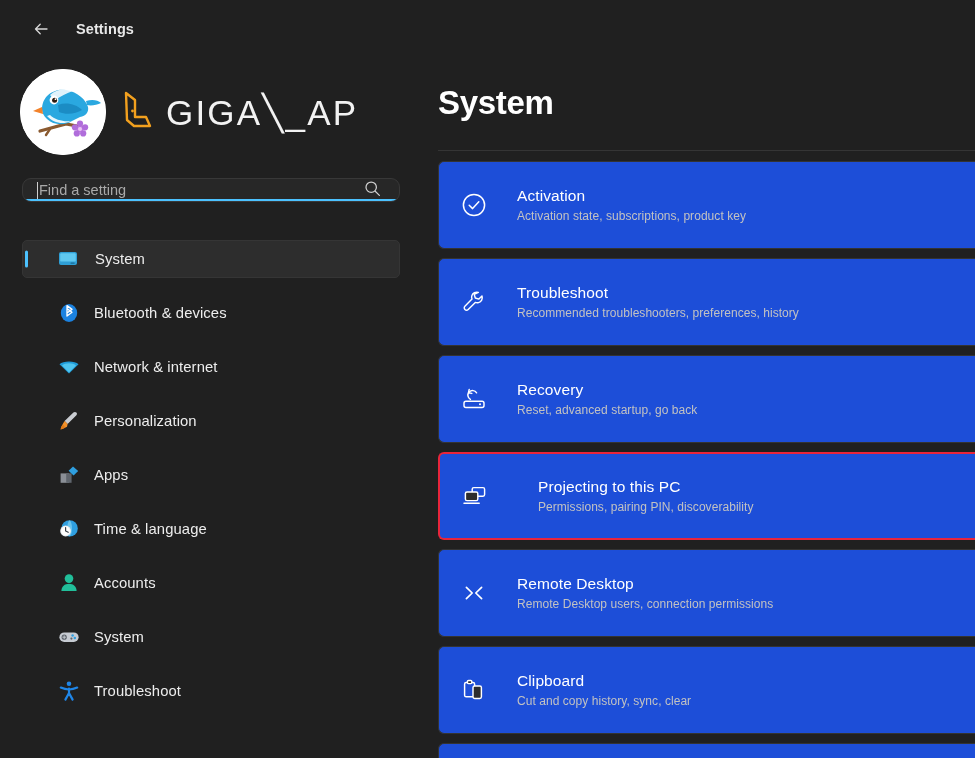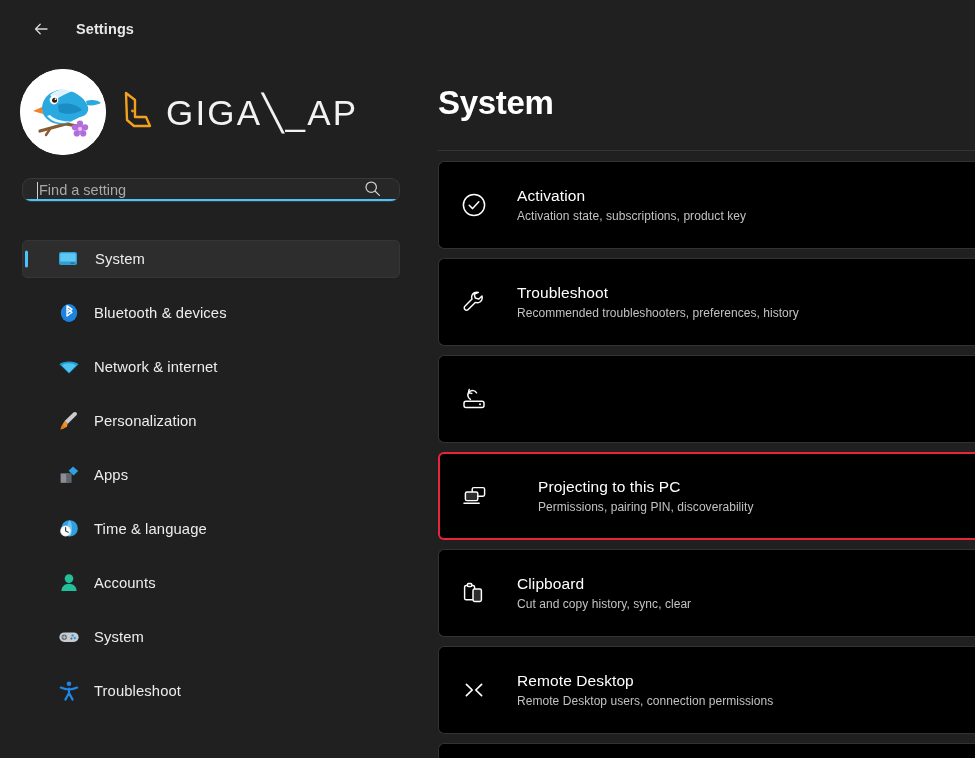--- a/index.html
+++ b/index.html
@@ -205,21 +205,21 @@
     margin-top: 28px;
     margin-right: 0;
     height: 1px;
     background: #353535;
   }
   .cards { margin-top: 10px; }
 
   .card {
     position: relative;
     height: 88px;
-    background: #000000;
+    background: #1d4ed8;
     border: 1px solid #333333;
     border-radius: 6px 0 0 6px;
     border-right: none;
     margin-bottom: 9px;
     display: flex;
     align-items: center;
     padding-left: 20px;
     cursor: pointer;
   }
   .card.highlight {
@@ -469,61 +469,65 @@
 
       <div class="card">
         <div class="card-icon">
           <svg width="30" height="30" viewBox="0 0 30 30" fill="none">
             <rect x="5" y="17.2" width="20" height="6.2" rx="2" stroke="#ffffff" stroke-width="1.45"></rect>
             <circle cx="21" cy="20.3" r="1" fill="#ffffff"></circle>
             <path d="M11.4 15.4 C8.6 13.9 8 10.2 10.2 8 C12.4 5.8 16 6.2 17.6 8.8" stroke="#ffffff" stroke-width="1.45" stroke-linecap="round" fill="none"></path>
             <path d="M10.2 5.4 L9.4 8.8 L12.8 9.4" stroke="#ffffff" stroke-width="1.45" stroke-linecap="round" stroke-linejoin="round" fill="none"></path>
           </svg>
         </div>
+        <div class="card-text">
+          <div class="card-title">Recovery</div>
+          <div class="card-sub">Reset, advanced startup, go back</div>
+        </div>
       </div>
 
       <div class="card highlight">
         <div class="card-icon">
           <svg width="30" height="30" viewBox="0 0 30 30" fill="none">
             <rect x="12.2" y="6.6" width="12.4" height="8.6" rx="1.6" stroke="#ffffff" stroke-width="1.45"></rect>
             <rect x="5.4" y="11" width="12.4" height="8.6" rx="1.6" fill="#2d2d2d" stroke="#ffffff" stroke-width="1.45"></rect>
             <path d="M4 22.2 L19.2 22.2" stroke="#ffffff" stroke-width="1.45" stroke-linecap="round"></path>
           </svg>
         </div>
         <div class="card-text">
           <div class="card-title">Projecting to this PC</div>
           <div class="card-sub">Permissions, pairing PIN, discoverability</div>
         </div>
       </div>
 
       <div class="card">
         <div class="card-icon">
           <svg width="30" height="30" viewBox="0 0 30 30" fill="none">
+            <path d="M7.4 9.4 L13.2 15 L7.4 20.6" stroke="#ffffff" stroke-width="1.7" stroke-linecap="round" stroke-linejoin="round"></path>
+            <path d="M22.6 9.4 L16.8 15 L22.6 20.6" stroke="#ffffff" stroke-width="1.7" stroke-linecap="round" stroke-linejoin="round"></path>
+          </svg>
+        </div>
+        <div class="card-text">
+          <div class="card-title">Remote Desktop</div>
+          <div class="card-sub">Remote Desktop users, connection permissions</div>
+        </div>
+      </div>
+
+      <div class="card">
+        <div class="card-icon">
+          <svg width="30" height="30" viewBox="0 0 30 30" fill="none">
             <rect x="5.6" y="7.4" width="10" height="14.4" rx="1.6" stroke="#ffffff" stroke-width="1.45"></rect>
             <rect x="8.4" y="5.4" width="4.4" height="3.2" rx="1.1" stroke="#ffffff" stroke-width="1.45" fill="#2d2d2d"></rect>
             <rect x="14" y="11" width="8.4" height="12.4" rx="1.6" fill="#2d2d2d" stroke="#ffffff" stroke-width="1.45"></rect>
           </svg>
         </div>
         <div class="card-text">
           <div class="card-title">Clipboard</div>
           <div class="card-sub">Cut and copy history, sync, clear</div>
         </div>
       </div>
 
-      <div class="card">
-        <div class="card-icon">
-          <svg width="30" height="30" viewBox="0 0 30 30" fill="none">
-            <path d="M7.4 9.4 L13.2 15 L7.4 20.6" stroke="#ffffff" stroke-width="1.7" stroke-linecap="round" stroke-linejoin="round"></path>
-            <path d="M22.6 9.4 L16.8 15 L22.6 20.6" stroke="#ffffff" stroke-width="1.7" stroke-linecap="round" stroke-linejoin="round"></path>
-          </svg>
-        </div>
-        <div class="card-text">
-          <div class="card-title">Remote Desktop</div>
-          <div class="card-sub">Remote Desktop users, connection permissions</div>
-        </div>
-      </div>
-
       <div class="card"></div>
 
     </div>
   </div>
 
 </div>
 
 </body></html>

